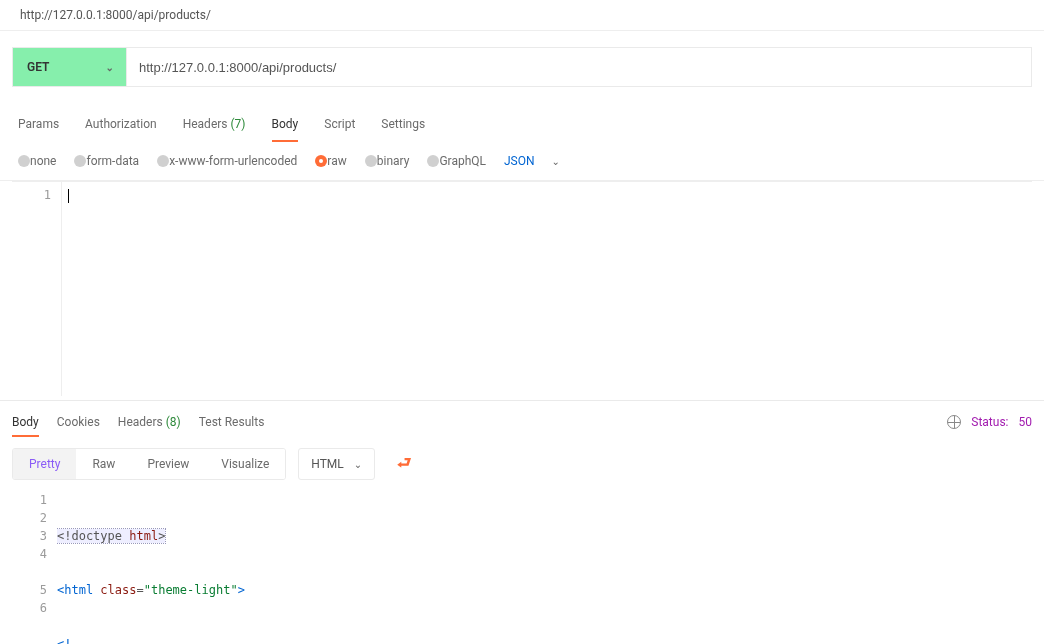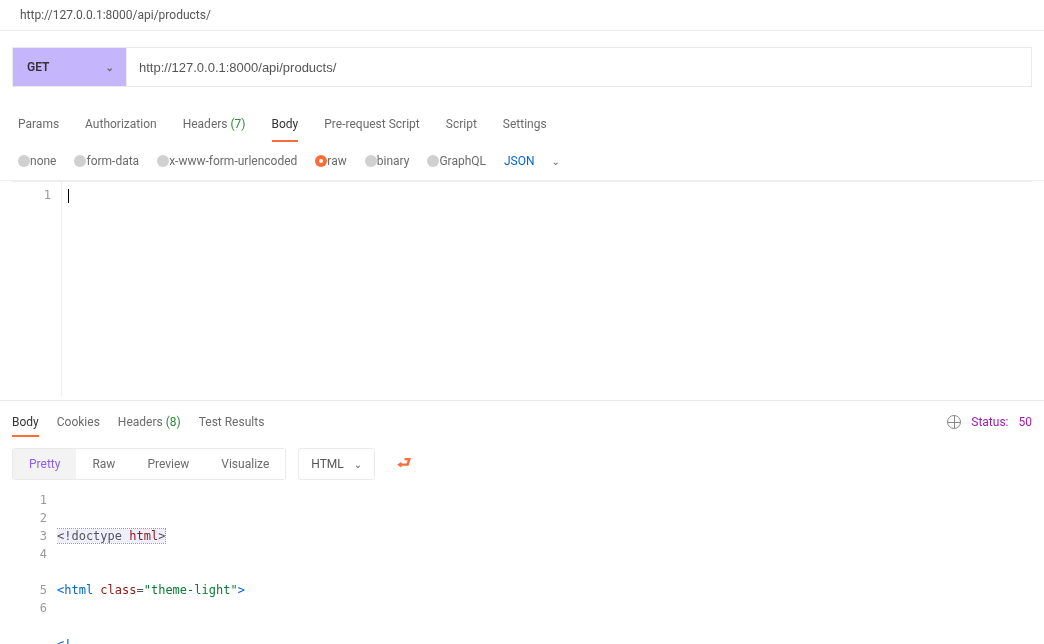--- a/index.html
+++ b/index.html
@@ -1,19 +1,19 @@
 <!DOCTYPE html>
 <html><head>
 <meta charset="utf-8">
 <style>
   * { box-sizing: border-box; margin: 0; padding: 0; }
   body { font-family: -apple-system, BlinkMacSystemFont, "Segoe UI", Roboto, Arial, sans-serif; font-size: 12px; color: #555; background: #fff; width: 1044px; height: 644px; overflow: hidden; }
   .tab-title { padding: 8px 20px; font-size: 12px; color: #555; border-bottom: 1px solid #eee; }
   .request-row { display: flex; margin: 16px 12px 0 12px; }
-  .method-select { width:115px; height:40px; background:#c4b5fd; border:1px solid #eaeaea; display:flex; align-items:center; padding:0 12px 0 14px; font-weight:600; font-size:12px; color:#333; justify-content:space-between; }
+  .method-select { width:115px; height:40px; background:#86efac; border:1px solid #eaeaea; display:flex; align-items:center; padding:0 12px 0 14px; font-weight:600; font-size:12px; color:#333; justify-content:space-between; }
   .chev { color:#666; font-size:10px; }
   .url-input { flex:1; height:40px; border:1px solid #eaeaea; border-left:none; padding:0 12px; font-size:13px; color:#555; outline:none; }
   .req-tabs { display:flex; gap:26px; padding:0 18px; margin-top:24px; font-size:12px; color:#6b6b6b; border-bottom:1px solid #fff; }
   .req-tab { padding:6px 0 10px 0; cursor:pointer; position:relative; }
   .req-tab.active { color:#333; }
   .req-tab.active::after { content:""; position:absolute; left:0; right:0; bottom:-1px; height:2px; background:#ff6c37; }
   .count-green { color:#2e8a3b; }
   .body-type-row { display:flex; gap:18px; align-items:center; padding:12px 18px 12px 18px; border-bottom:1px solid #eee; }
   .radio-opt { display:flex; align-items:center; font-size:12px; color:#6b6b6b; }
   .radio-dot { width:12px; height:12px; border-radius:50%; background:#d0d0d0; display:inline-block; position:relative; }
@@ -64,21 +64,20 @@
 </div>
 
 <div class="req-tabs">
   <div class="req-tab">Params</div>
   <div class="req-tab">Authorization</div>
   <div class="req-tab">
     <span>Headers</span>
     <span class="count-green">(7)</span>
   </div>
   <div class="req-tab active">Body</div>
-  <div class="req-tab">Pre-request Script</div>
   <div class="req-tab">Script</div>
   <div class="req-tab">Settings</div>
 </div>
 
 <div class="body-type-row">
   <label class="radio-opt">
       <span class="radio-dot"></span>
       <span>none</span>
     </label>
   <label class="radio-opt">

